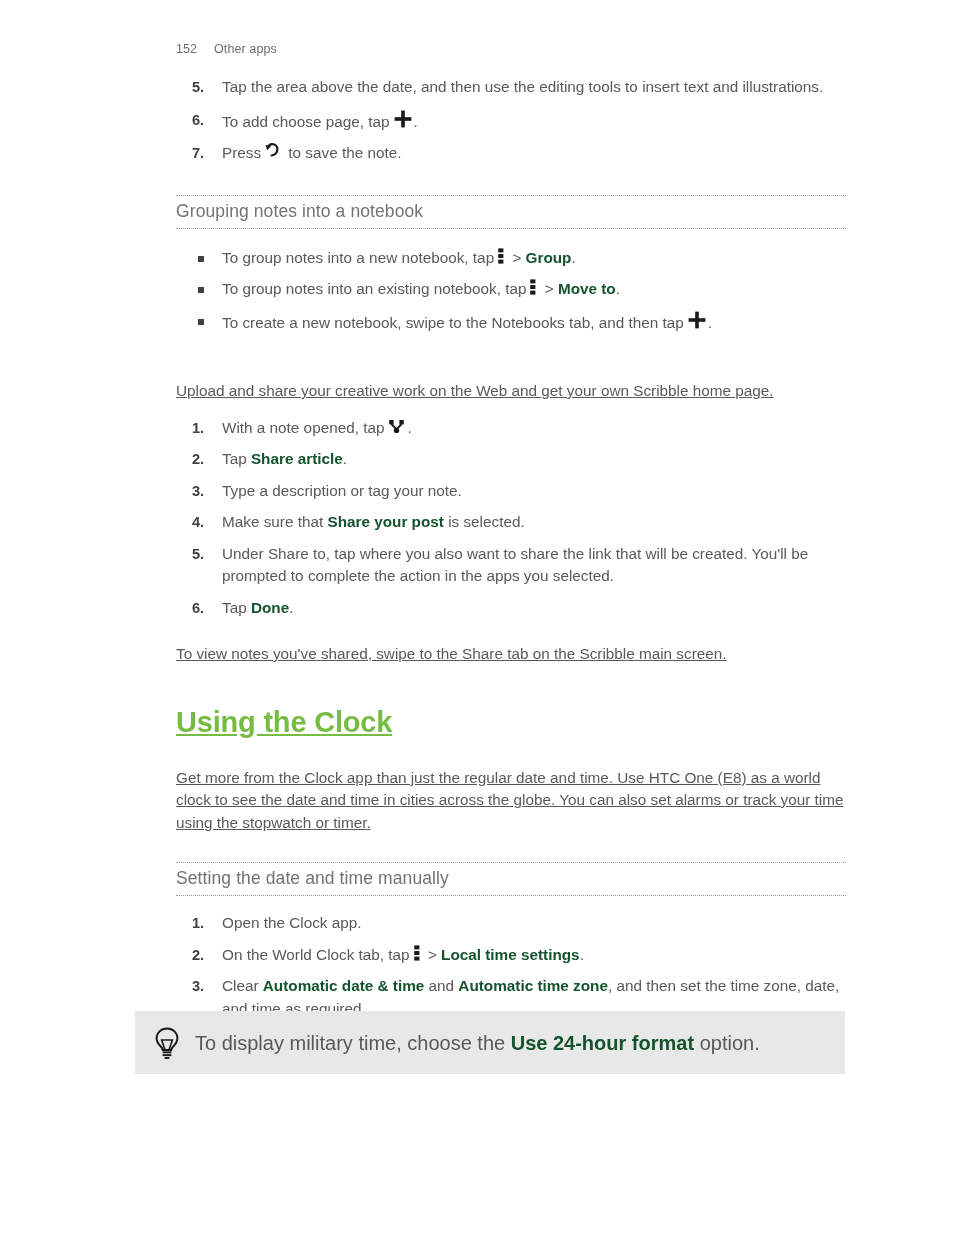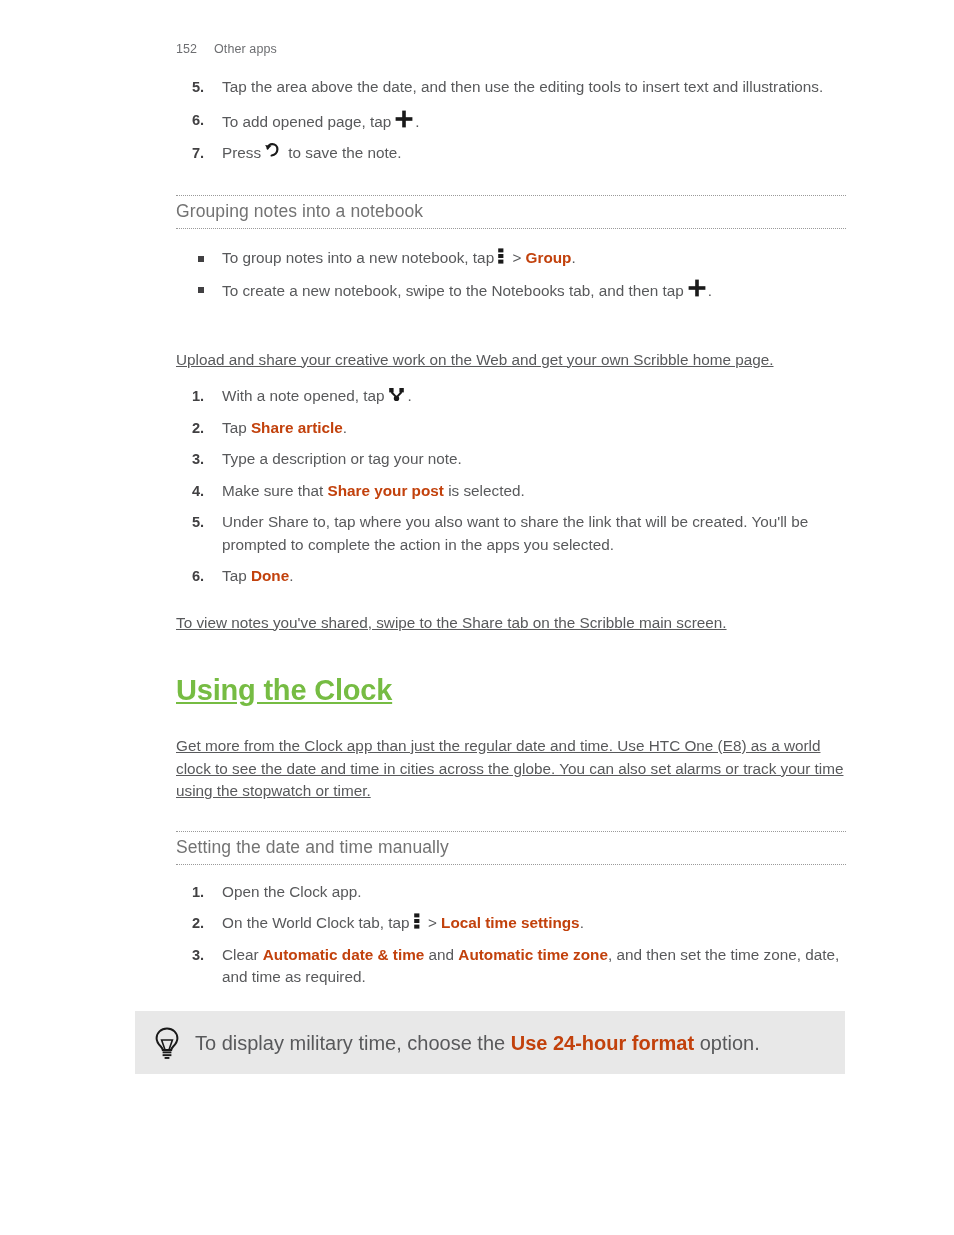--- a/index.html
+++ b/index.html
@@ -111,21 +111,21 @@
   p.para {
     font-size: 15.3px;
     line-height: 22.5px;
     margin: 0;
     color: #58595b;
     text-decoration: underline;
   }
 
   b, strong, .b {
     font-weight: bold;
-    color: #c2410c;
+    color: #14532d;
   }
   .sp-14 { height: 14px; }
   .sp-16 { height: 16px; }
   .sp-18 { height: 18px; }
   .sp-24 { height: 24px; }
   .sp-28 { height: 28px; }
   .sp-30 { height: 30px; }
   .sp-40 { height: 40px; }
 
   
@@ -179,21 +179,21 @@
 
   <div class="content">
 
     <ol class="steps">
       <li>
         <span class="marker">5.</span>
         <span>Tap the area above the date, and then use the editing tools to insert text and illustrations.</span>
       </li>
       <li style="margin-bottom:9px;">
         <span class="marker">6.</span>
-        <span>To add opened page, tap</span><span class="icon icon-plus"><svg width="20" height="20" viewBox="0 0 20 20">
+        <span>To add choose page, tap</span><span class="icon icon-plus"><svg width="20" height="20" viewBox="0 0 20 20">
               <rect x="8.2" y="1.6" width="3.6" height="16.8" fill="#1a1a1a"></rect>
               <rect x="1.6" y="8.2" width="16.8" height="3.6" fill="#1a1a1a"></rect>
             </svg></span><span>.</span>
       </li>
       <li style="margin-bottom:0;">
         <span class="marker">7.</span>
         <span>Press</span><span class="icon icon-back"><svg width="17" height="17" viewBox="0 0 17 17">
               <path d="M3.6 5.6 C3.6 2.6 6.0 1.2 8.3 1.2 C11.1 1.2 13.4 3.1 13.4 6.3 C13.4 9.8 10.8 12.1 7.6 12.5" fill="none" stroke="#1a1a1a" stroke-width="2.2" stroke-linecap="round"></path>
               <path d="M1.1 2.0 L3.7 6.4 L7.3 3.0 Z" fill="#1a1a1a"></path>
             </svg></span> <span>to save the note.</span>
@@ -207,20 +207,28 @@
     <div class="sp-18"></div>
 
     <ul class="bullets">
       <li>
         <span class="marker"></span>
         <span>To group notes into a new notebook, tap</span><span class="icon icon-overflow"><svg width="8" height="18" viewBox="0 0 8 18">
               <rect x="1.2" y="1.4" width="5.2" height="4.0" fill="#1a1a1a"></rect>
               <rect x="1.2" y="7.0" width="5.2" height="4.0" fill="#1a1a1a"></rect>
               <rect x="1.2" y="12.6" width="5.2" height="4.0" fill="#1a1a1a"></rect>
             </svg></span> <span>&gt;</span> <span class="b">Group</span><span>.</span>
+      </li>
+      <li>
+        <span class="marker"></span>
+        <span>To group notes into an existing notebook, tap</span><span class="icon icon-overflow"><svg width="8" height="18" viewBox="0 0 8 18">
+              <rect x="1.2" y="1.4" width="5.2" height="4.0" fill="#1a1a1a"></rect>
+              <rect x="1.2" y="7.0" width="5.2" height="4.0" fill="#1a1a1a"></rect>
+              <rect x="1.2" y="12.6" width="5.2" height="4.0" fill="#1a1a1a"></rect>
+            </svg></span> <span>&gt;</span> <span class="b">Move to</span><span>.</span>
       </li>
       <li style="margin-bottom:0;">
         <span class="marker"></span>
         <span>To create a new notebook, swipe to the Notebooks tab, and then tap</span><span class="icon icon-plus"><svg width="20" height="20" viewBox="0 0 20 20">
               <rect x="8.2" y="1.6" width="3.6" height="16.8" fill="#1a1a1a"></rect>
               <rect x="1.6" y="8.2" width="16.8" height="3.6" fill="#1a1a1a"></rect>
             </svg></span><span>.</span>
       </li>
     </ul>
 

